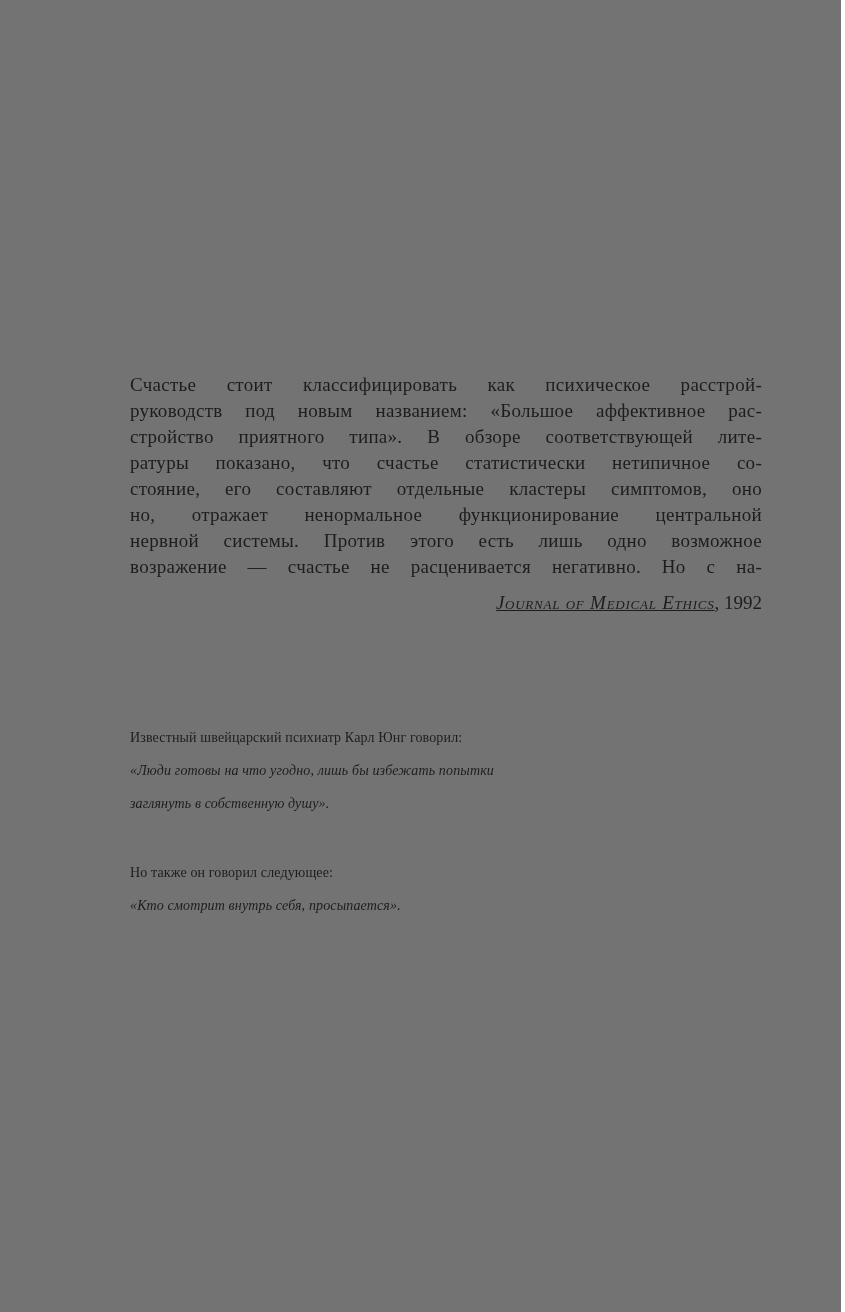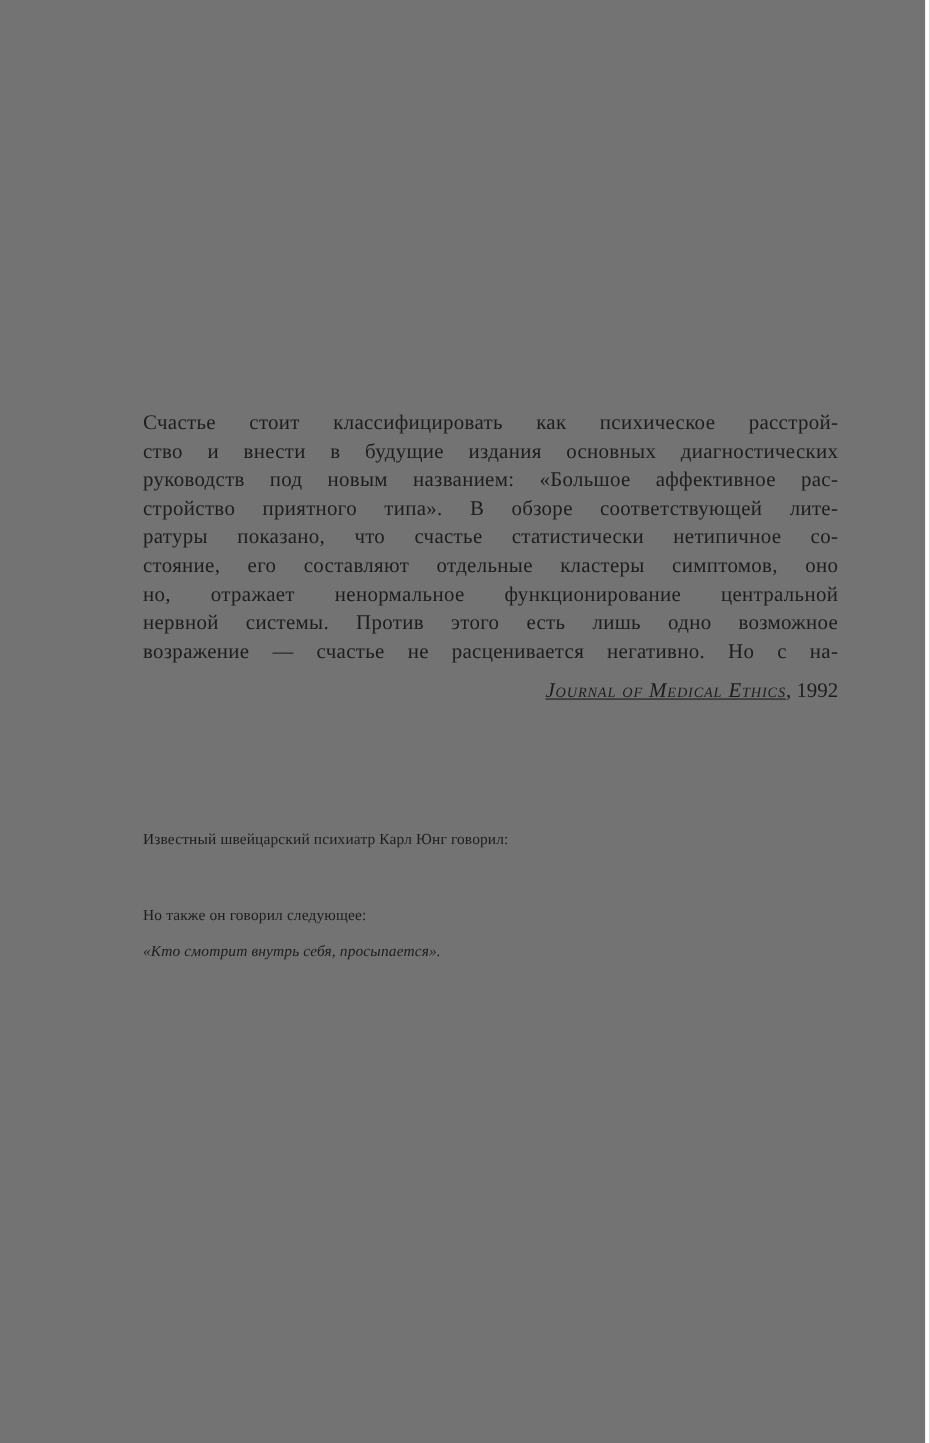--- a/index.html
+++ b/index.html
@@ -63,37 +63,40 @@
 </style>
 </head>
 <body>
 
 <div class="page">
   <div class="content">
 
     <section>
       <div>
           <div class="epigraph-line">Счастье стоит классифицировать как психическое расстрой-</div>
-          <div class="epigraph-line">ство и внести в будущие издания основных диагностических</div>
           <div class="epigraph-line">руководств под новым названием: «Большое аффективное рас-</div>
           <div class="epigraph-line">стройство приятного типа». В обзоре соответствующей лите-</div>
           <div class="epigraph-line">ратуры показано, что счастье статистически нетипичное со-</div>
           <div class="epigraph-line">стояние, его составляют отдельные кластеры симптомов, оно</div>
           <div class="epigraph-line">но, отражает ненормальное функционирование центральной</div>
           <div class="epigraph-line">нервной системы. Против этого есть лишь одно возможное</div>
           <div class="epigraph-line">возражение — счастье не расценивается негативно. Но с на-</div>
         </div>
 
       <div class="attribution">
         <div><span class="smallcaps italic">Journal of Medical Ethics</span><span>, 1992</span></div>
       </div>
     </section>
 
     <section class="quote-block quote-1">
       <div class="quote-intro">Известный швейцарский психиатр Карл Юнг говорил:</div>
+      <div>
+          <div class="quote-line">«Люди готовы на что угодно, лишь бы избежать попытки</div>
+          <div class="quote-line last-line">заглянуть в собственную душу».</div>
+        </div>
     </section>
 
     <section class="quote-block quote-2">
       <div class="quote-intro">Но также он говорил следующее:</div>
       <div>
           <div class="quote-line last-line">«Кто смотрит внутрь себя, просыпается».</div>
         </div>
     </section>
 
   </div>

